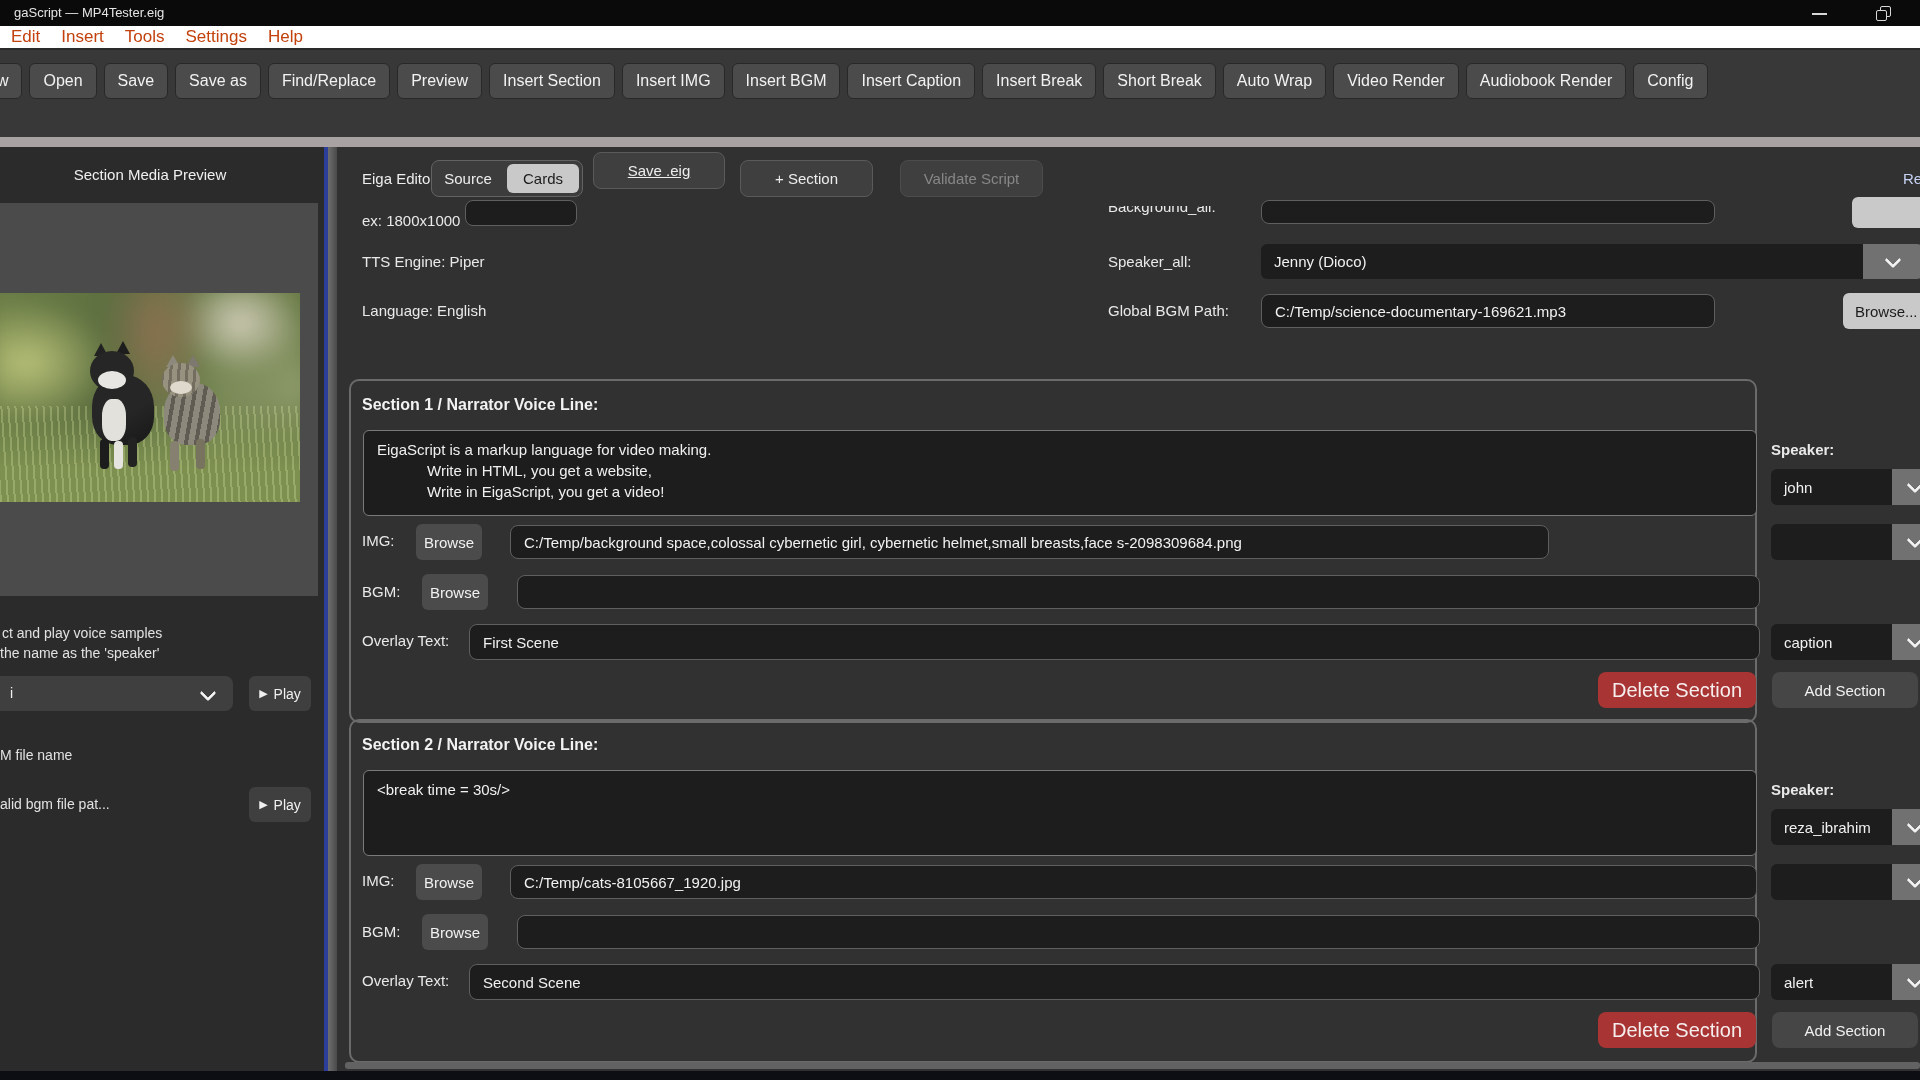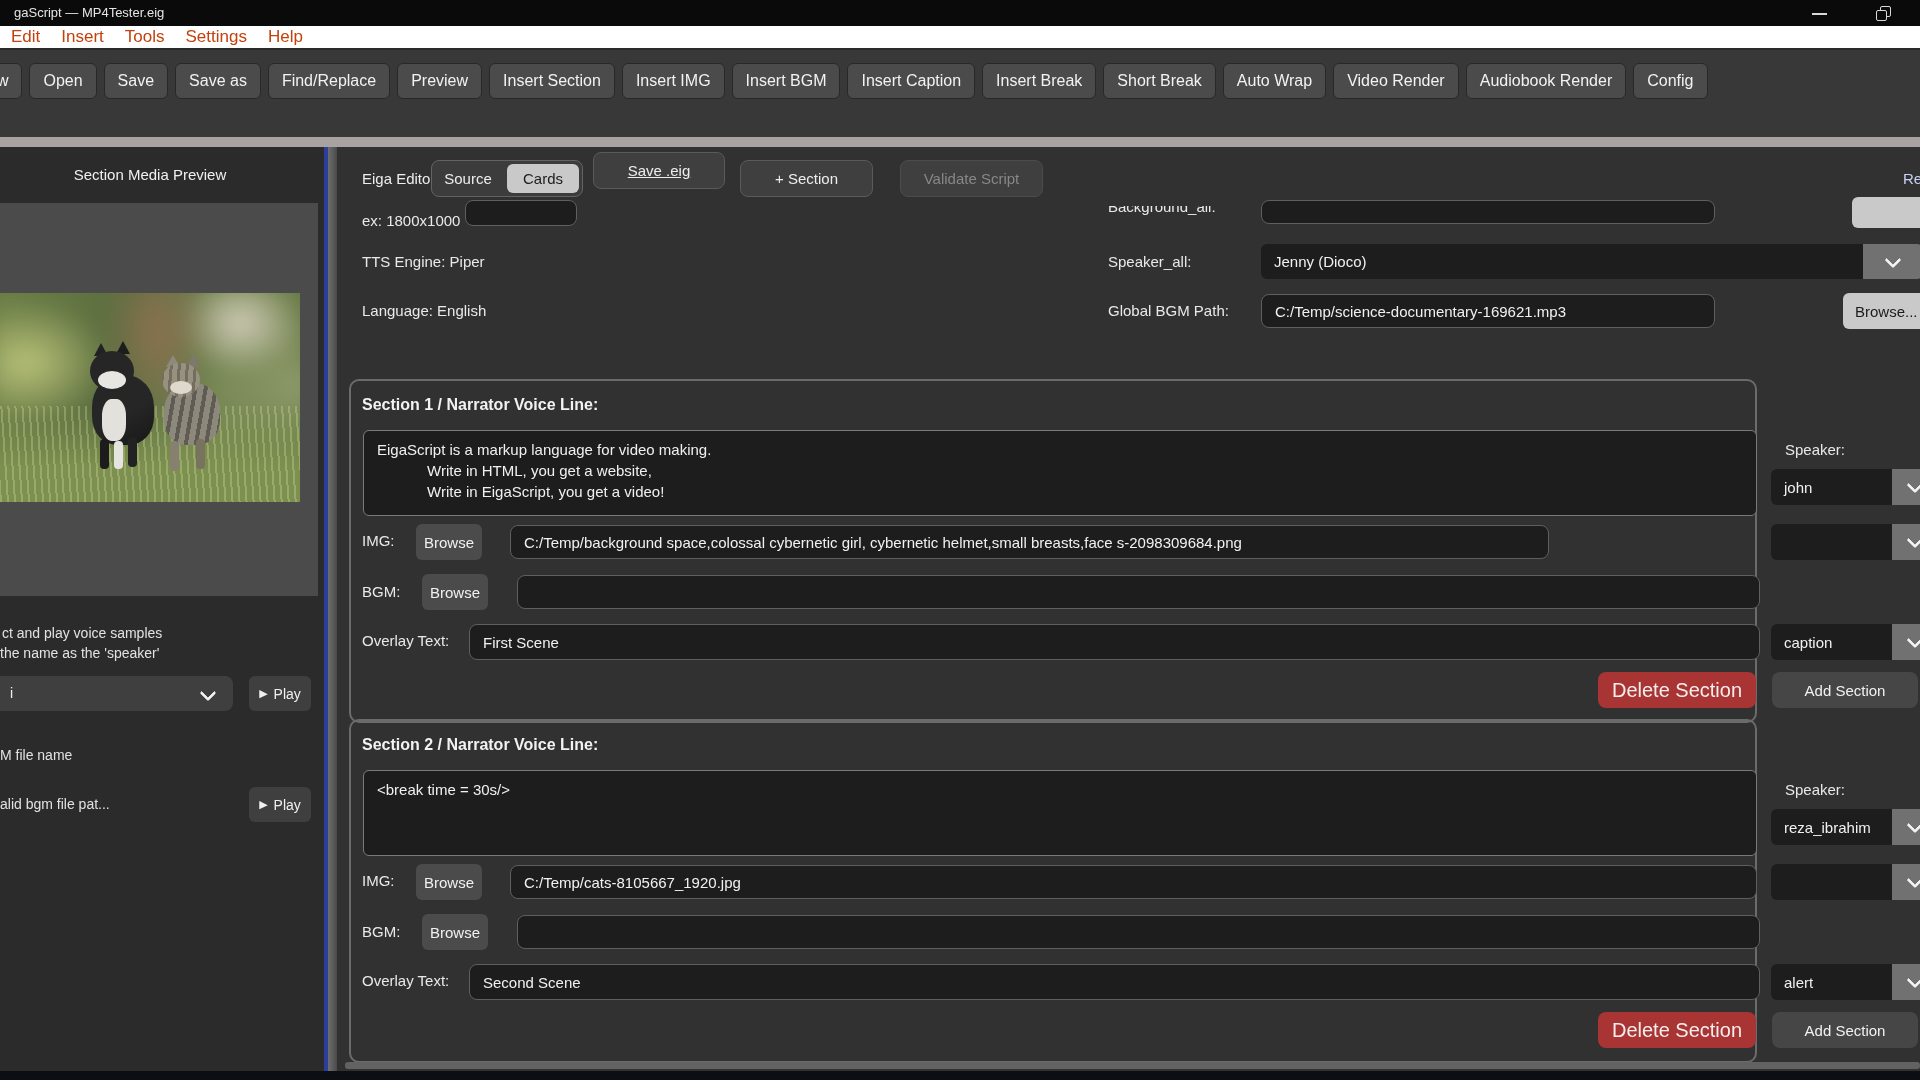--- a/index.html
+++ b/index.html
@@ -77,21 +77,21 @@
   .clip-top .lbl{display:block;margin-top:-8px;}
   .browse-light{background:#c9c9c9;border-radius:6px;color:#1b1b1b;font-size:15px;display:flex;align-items:center;
                 padding-left:12px;box-sizing:border-box;}
   
   .section{position:absolute;left:349px;width:1571px;height:344px;}
   .secbox{position:absolute;left:0;top:0;width:1408px;height:344px;border:2px solid #6b6b6b;border-radius:10px;box-sizing:border-box;}
   .sec-head{position:absolute;left:13px;top:17px;font-size:16px;font-weight:bold;color:#f2f2f2;white-space:nowrap;}
   .tarea{position:absolute;left:14px;top:51px;width:1394px;height:86px;background:#1d1d1d;border:1.5px solid #7a7a7a;
          border-radius:6px;color:#f0f0f0;font-size:15px;line-height:21px;padding:8px 13px;box-sizing:border-box;
          white-space:pre-wrap;overflow:hidden;}
-  .spk-lbl{position:absolute;left:1392px;top:62px;width:104px;text-align:right;}
+  .spk-lbl{position:absolute;left:1422px;top:62px;width:104px;font-weight:bold;}
   .bbtn{position:absolute;background:#4b4b4b;border-radius:6px;color:#f1f1f1;font-size:15px;
         display:flex;align-items:center;justify-content:center;}
   .del-btn{position:absolute;left:1249px;top:293px;width:158px;height:36px;background:#a83434;border-radius:8px;
            color:#f6eded;font-size:20px;display:flex;align-items:center;justify-content:center;}
   .add-btn{position:absolute;left:1423px;top:293px;width:146px;height:36px;background:#464646;border-radius:8px;
            color:#f1f1f1;font-size:15px;display:flex;align-items:center;justify-content:center;}
   
   .ed-hscroll{left:345px;top:1062px;width:1575px;height:7px;background:#626262;border-radius:3px;}
   .bottom-strip{left:0;top:1071px;width:1920px;height:9px;background:#0c0e13;}
 </style>

